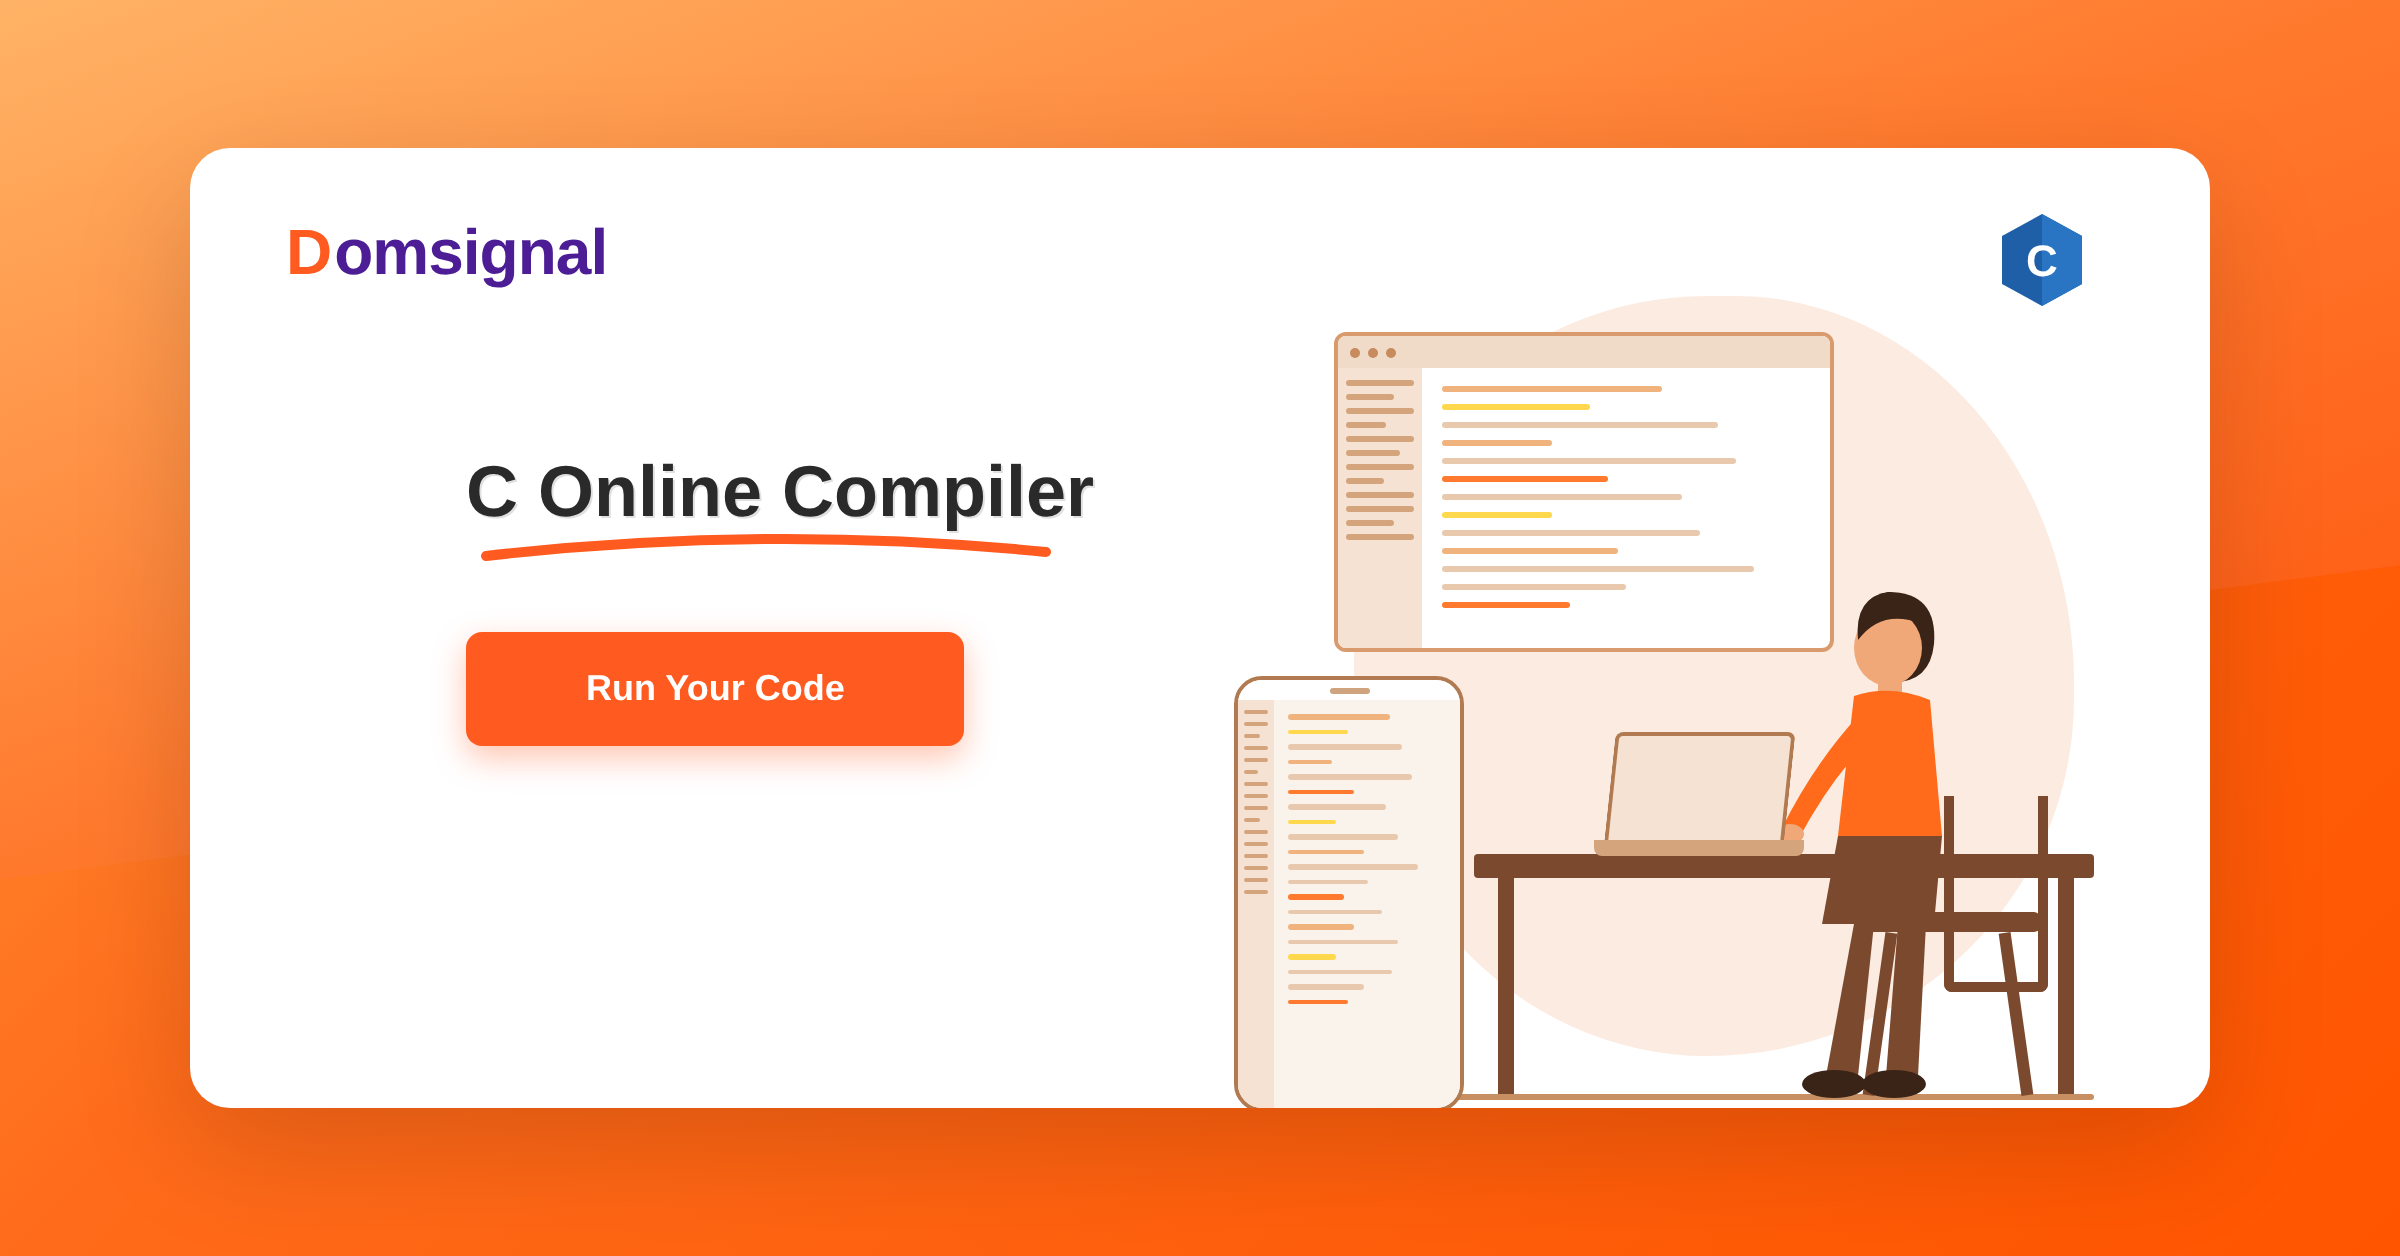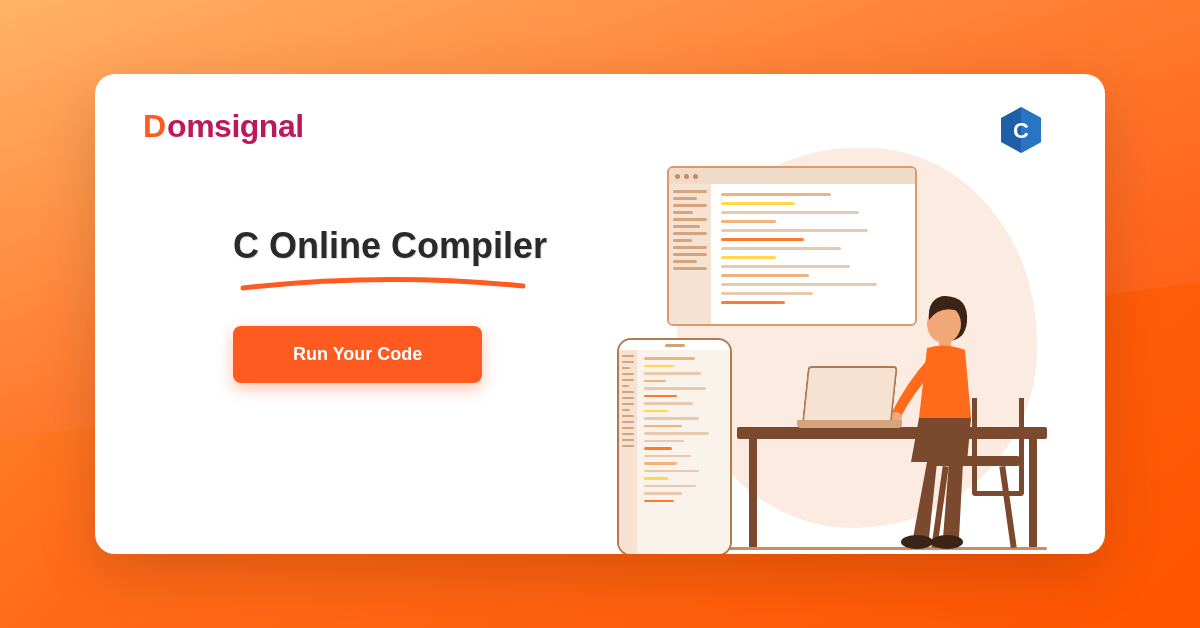--- a/index.html
+++ b/index.html
@@ -50,32 +50,32 @@
     }
     .logo-d {
       font-size: 32px;
       font-weight: 800;
       color: #ff5a1f;
       letter-spacing: -1px;
     }
     .logo-rest {
       font-size: 32px;
       font-weight: 800;
-      color: #be185d;
+      color: #4c1d95;
       letter-spacing: -0.5px;
     }
     .hero {
       padding-left: 90px;
     }
     .title {
       font-size: 36px;
       font-weight: 700;
       color: #2a2a2a;
       text-shadow: 1px 1px 0 rgba(0,0,0,0.12);
-      margin-bottom: 12px;
+      margin-bottom: 2px;
       position: relative;
       display: inline-block;
     }
     .underline-svg {
       display: block;
       margin-top: -3px;
       margin-bottom: 32px;
     }
     .cta-btn {
       display: inline-block;

